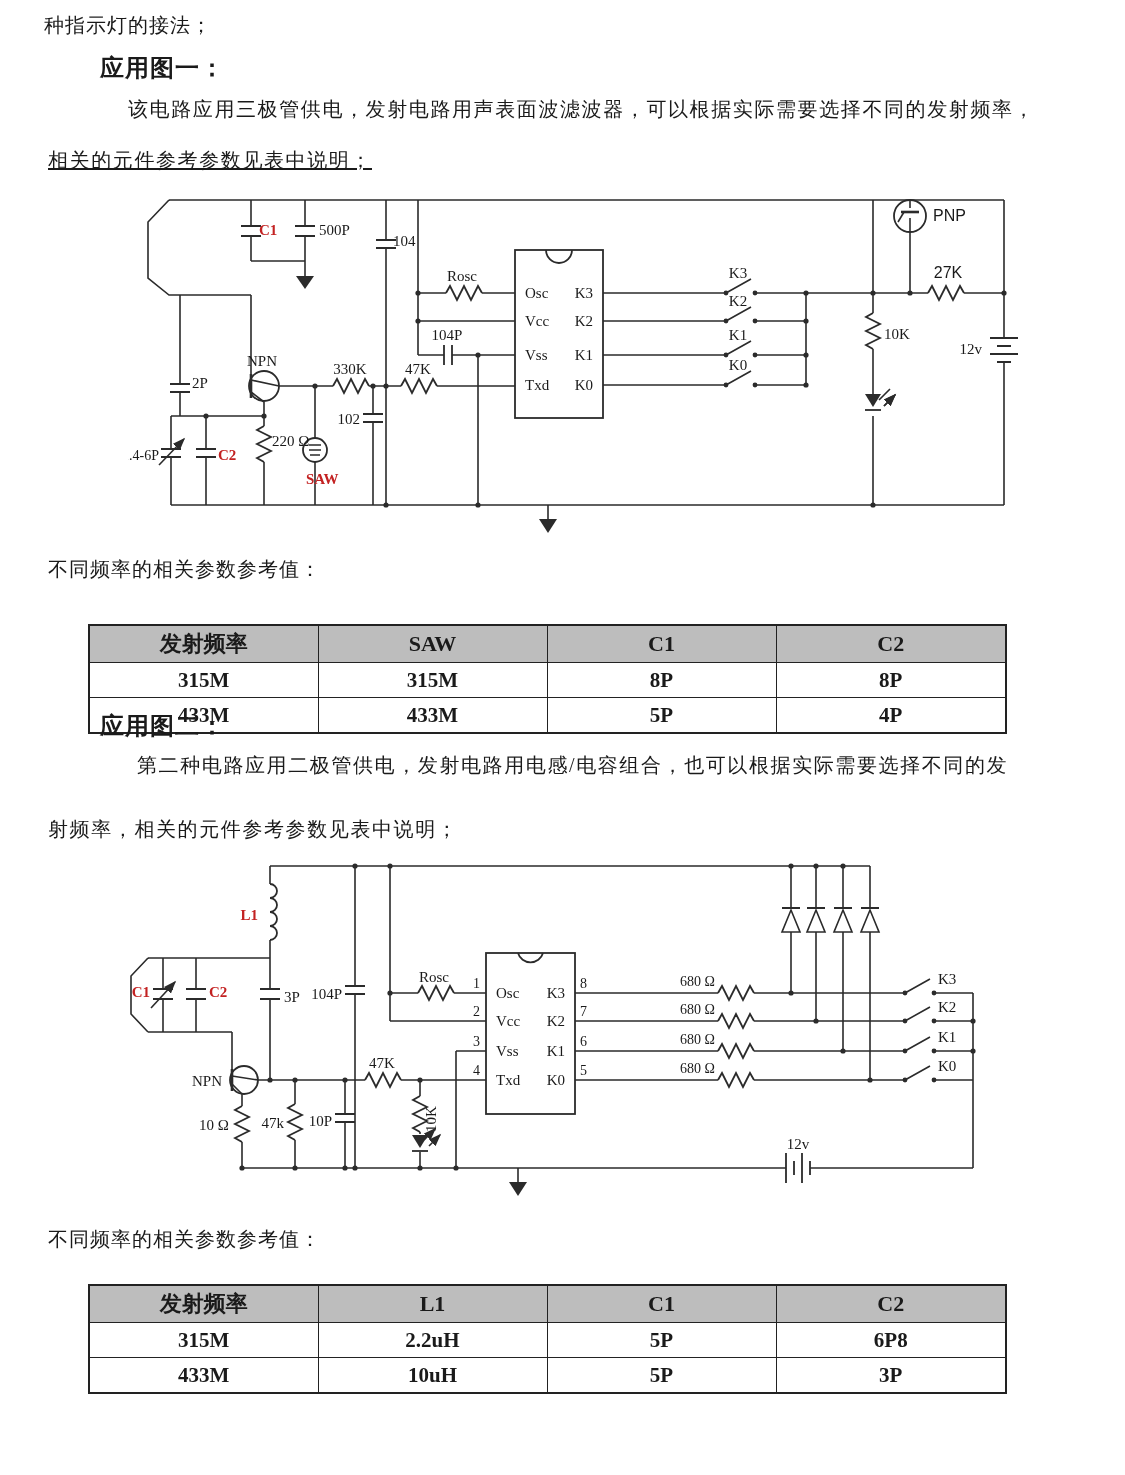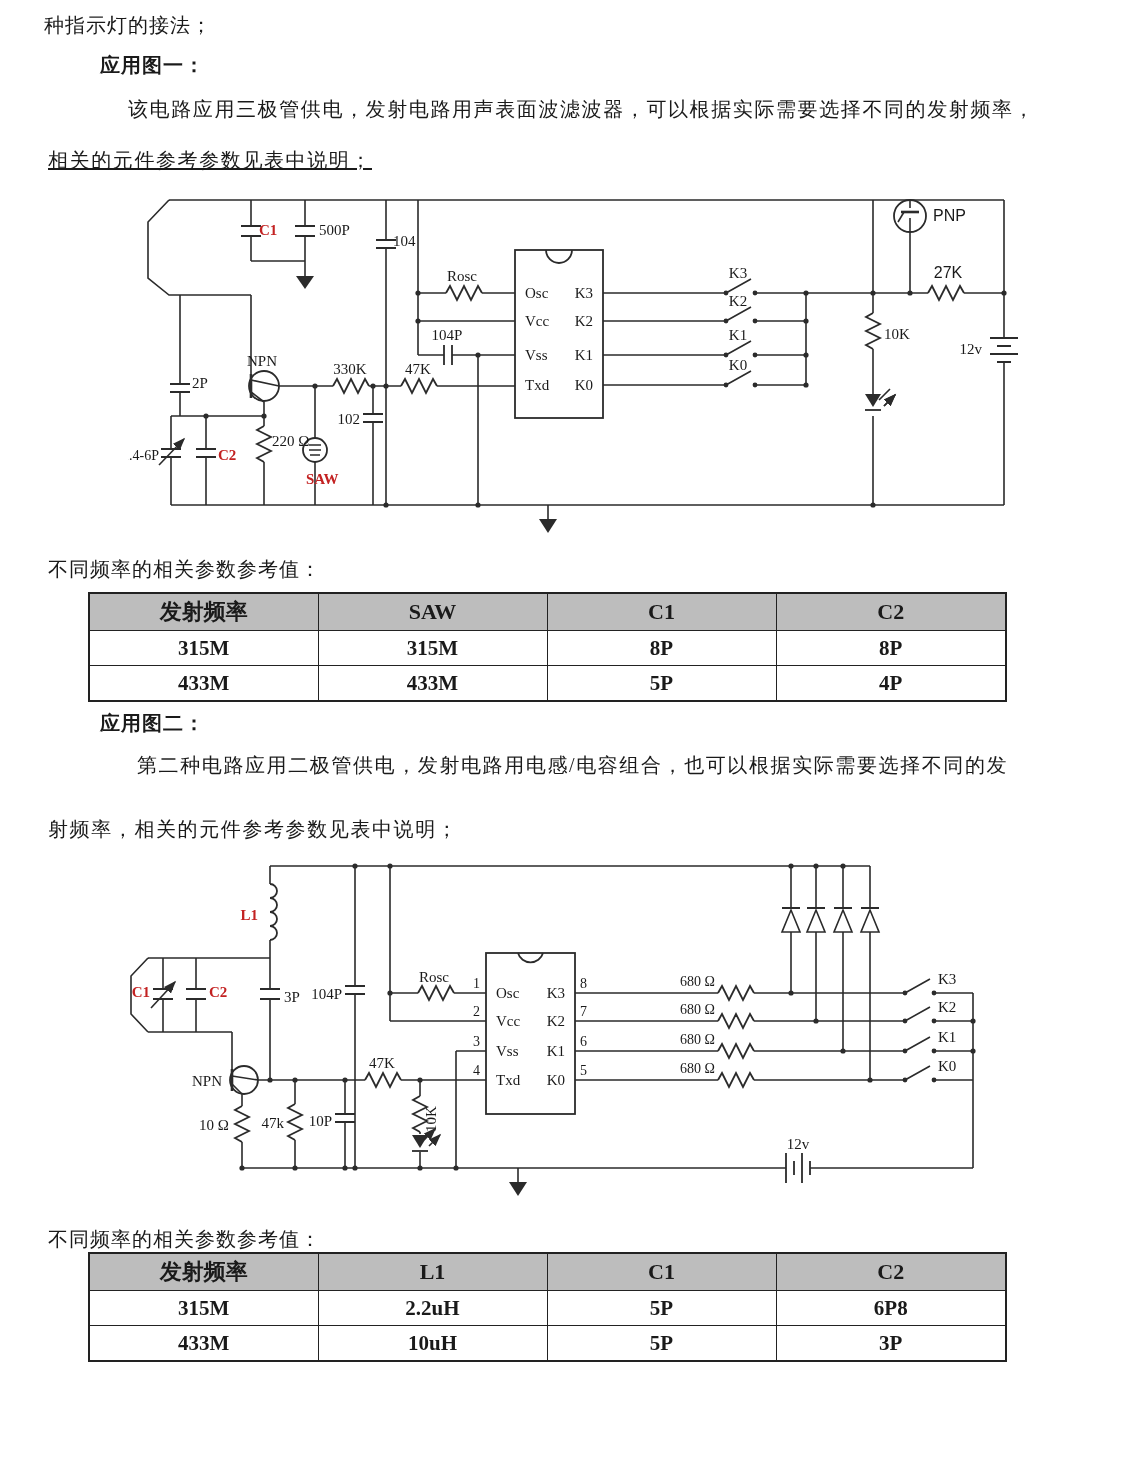--- a/index.html
+++ b/index.html
@@ -1,25 +1,25 @@
 <!DOCTYPE html>
 <html><head>
 <meta charset="utf-8">
 <style>
   html,body{margin:0;padding:0;background:#fff;}
   body{width:1125px;height:1475px;position:relative;font-family:"Liberation Serif","DejaVu Serif",serif;color:#1a1a1a;overflow:hidden;}
   .abs{position:absolute;}
   .zh{font-size:20px;letter-spacing:1px;white-space:nowrap;}
-  .zh-b{font-size:20px;font-weight:bold;letter-spacing:1px;white-space:nowrap;}
+  .zh-b{font-size:24px;font-weight:bold;letter-spacing:1px;white-space:nowrap;}
   .para{font-size:20px;letter-spacing:1.6px;white-space:nowrap;}
   table.ptab{border-collapse:collapse;table-layout:fixed;width:917px;}
   table.ptab td,table.ptab th{border:1.5px solid #222;text-align:center;vertical-align:middle;
     font-weight:bold;font-size:21px;padding:0;height:34px;overflow:hidden;}
   table.ptab th{height:36px;font-size:22px;}
-  table.ptab{border:2px solid #222;}
+  table.ptab{border:2px solid #222;margin-top:32px;}
   svg text{font-family:"Liberation Serif","DejaVu Serif",serif;font-size:15px;fill:#1a1a1a;}
   svg text.sm{font-size:14px;}
   svg text.sans{font-family:"Liberation Sans","DejaVu Sans",sans-serif;font-size:16px;}
   svg text.red{fill:#c32222;font-weight:bold;}
   .w{stroke:#2b2b2b;stroke-width:1.6;fill:none;}
   .cmp{stroke:#2b2b2b;stroke-width:1.8;fill:none;}
   .bar{stroke:#2b2b2b;stroke-width:2.6;fill:none;}
   .fillb{fill:#2b2b2b;stroke:none;}
   .dout{fill:#fff;stroke:#2b2b2b;stroke-width:1.6;}
 </style>

